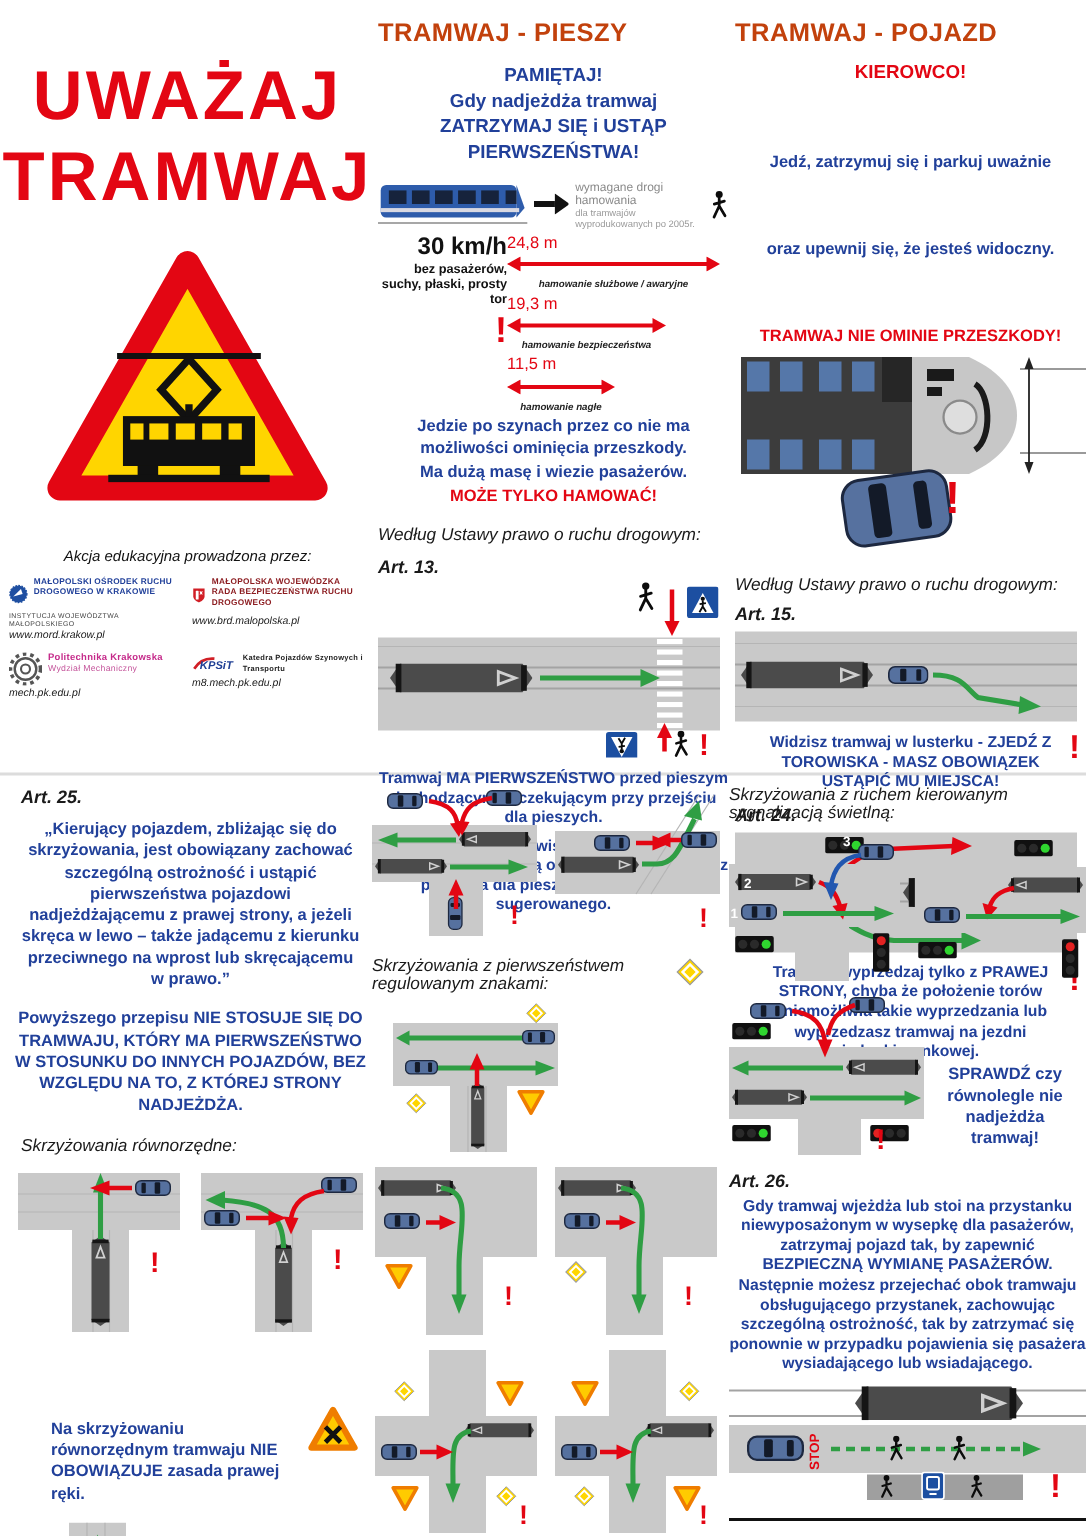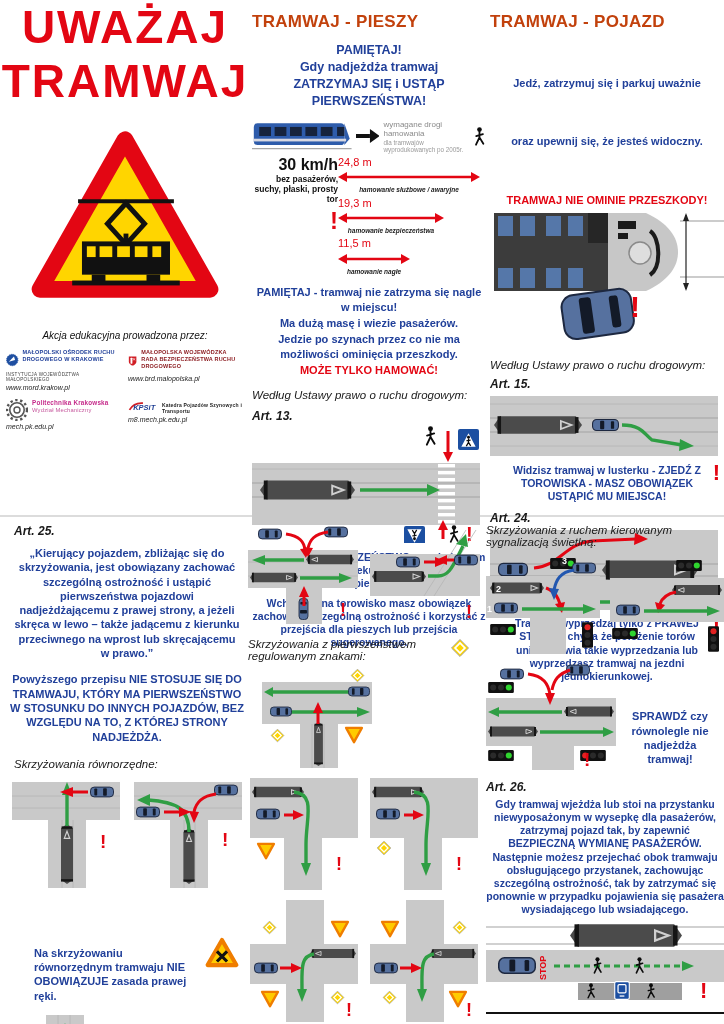--- a/index.html
+++ b/index.html
@@ -117,21 +117,21 @@
 <symbol id="a5Sign" viewBox="0 0 30 27">
   <path d="M3 24 L15 3 L27 24 Z" fill="#ffcb00" stroke="#ef7d00" stroke-width="3.4" stroke-linejoin="round"></path>
   <path d="M10.8 12.5 L19.2 21 M19.2 12.5 L10.8 21" stroke="#111" stroke-width="2.6"></path>
 </symbol>
 </defs>
 </svg>
 
 <div class="div-h"></div>
 
 <div class="abs" style="left:0;top:0;width:250px;">
-  <div style="">
+  <div style="margin-top:36px;">
     <div class="title-line">UWAŻAJ</div>
     <div class="title-line">TRAMWAJ</div>
   </div>
   <svg class="sc" width="196" height="178" viewBox="0 0 200 182" style="margin:18px auto 0;">
     <path d="M100 14 L187 167 L13 167 Z" fill="#ffd500" stroke="#e30613" stroke-width="17" stroke-linejoin="round"></path>
     <g>
       <line x1="52" y1="77" x2="150" y2="77" stroke="#111" stroke-width="4"></line>
       <path d="M101 79 L120 100 L101 121 L82 100 Z" fill="none" stroke="#111" stroke-width="5"></path>
       <line x1="101" y1="110" x2="101" y2="122" stroke="#111" stroke-width="5"></line>
       <rect x="56" y="118" width="90" height="34" fill="#111"></rect>
@@ -179,21 +179,21 @@
           <circle cx="11" cy="11" r="3" fill="none" stroke="#555" stroke-width="1.4"></circle>
         </svg>
         <div>
           <div class="logo-name" style="color:#c52a8a;font-size:6.3px;">Politechnika Krakowska</div>
           <div class="logo-name" style="color:#c5569c;font-size:5.8px;font-weight:normal;">Wydział Mechaniczny</div>
         </div>
       </div>
       <div class="logo-url">mech.pk.edu.pl</div>
     </div>
     <div>
-      <div class="logo-cell" style="align-items:flex-end;">
+      <div class="logo-cell" style="align-items:center;">
         <svg width="40" height="15" viewBox="0 0 40 15">
           <path d="M2 12 Q8 2 20 3" fill="none" stroke="#d11f26" stroke-width="2.4"></path>
           <text x="7" y="12.5" font-size="10" font-weight="bold" font-style="italic" fill="#1f3f94" font-family="Liberation Sans, sans-serif">KPSiT</text>
         </svg>
         <div class="logo-name" style="color:#222;font-size:5px;">Katedra Pojazdów Szynowych i Transportu</div>
       </div>
       <div class="logo-url">m8.mech.pk.edu.pl</div>
     </div>
   </div>
 </div>
@@ -262,23 +262,22 @@
             <line x1="8" y1="5" x2="64" y2="5" stroke="#e30613" stroke-width="2.6"></line>
             <path d="M9 0 L0 5 L9 10 Z" fill="#e30613"></path>
                 <path d="M63 0 L72 5 L63 10 Z" fill="#e30613"></path>
           </svg>
           <div class="brk-type">hamowanie nagłe</div>
         </div>
       </div>
     </div>
   </div>
 
-  <div class="c bb t11" style="margin-top:10px;">PAMIĘTAJ - tramwaj nie zatrzyma się nagle w miejscu!</div>
+  <div class="c bb t11" style="margin-top:2px;">Jedzie po szynach przez co nie ma możliwości ominięcia przeszkody.</div>
   <div class="c bb t11" style="margin-top:2px;">Ma dużą masę i wiezie pasażerów.</div>
-  <div class="c bb t11" style="margin-top:2px;">Jedzie po szynach przez co nie ma możliwości ominięcia przeszkody.</div>
   <div class="c b red t11" style="margin-top:2px;">MOŻE TYLKO HAMOWAĆ!</div>
 
   <div class="law" style="margin-top:12px;">Według Ustawy prawo o ruchu drogowym:</div>
   <div class="art" style="margin-top:8px;">Art. 13.</div>
 
   <svg class="sc" width="228" height="118" viewBox="0 0 228 118" style="margin-top:2px;">
     <use href="#ped" x="172" y="1" width="13" height="20"></use>
     <line x1="196" y1="6" x2="196" y2="28" class="ar"></line>
         <path d="M191 27 L196 37 L201 27 Z" class="hr"></path>
     <use href="#crossSign" x="206" y="4" width="21" height="21"></use>
@@ -308,20 +307,21 @@
     <use href="#ped" x="196" y="100" width="12" height="18"></use>
     <text x="214" y="116" class="ex" font-size="20">!</text>
   </svg>
 
   <div class="c bb t10" style="margin-top:8px;">Tramwaj MA PIERWSZEŃSTWO przed pieszym dochodzącym i oczekującym przy przejściu dla pieszych.</div>
   <div class="c bb t10" style="margin-top:6px;">Wchodząc na torowisko masz obowiązek zachować szczególną ostrożność i korzystać z przejścia dla pieszych lub przejścia sugerowanego.</div>
 </div>
 
 <div class="abs" style="left:490px;top:0;width:234px;">
   <div class="sec-h" style="margin-top:12px;">TRAMWAJ - POJAZD</div>
+  <div class="c b red t12" style="margin-top:8px;">KIEROWCO!</div>
   <div class="c bb t11">Jedź, zatrzymuj się i parkuj uważnie</div>
   <div class="c bb t11">oraz upewnij się, że jesteś widoczny.</div>
   <div class="c b red t11">TRAMWAJ NIE OMINIE PRZESZKODY!</div>
 
   <svg class="sc" width="234" height="138" viewBox="0 0 234 138" style="margin-top:6px;">
     <rect x="4" y="0" width="114" height="78" fill="#3c3c3c"></rect>
     <g fill="#5577a9">
       <rect x="8" y="3" width="15" height="20"></rect>
           <rect x="30" y="3" width="15" height="20"></rect>
       <rect x="56" y="3" width="15" height="20"></rect>

